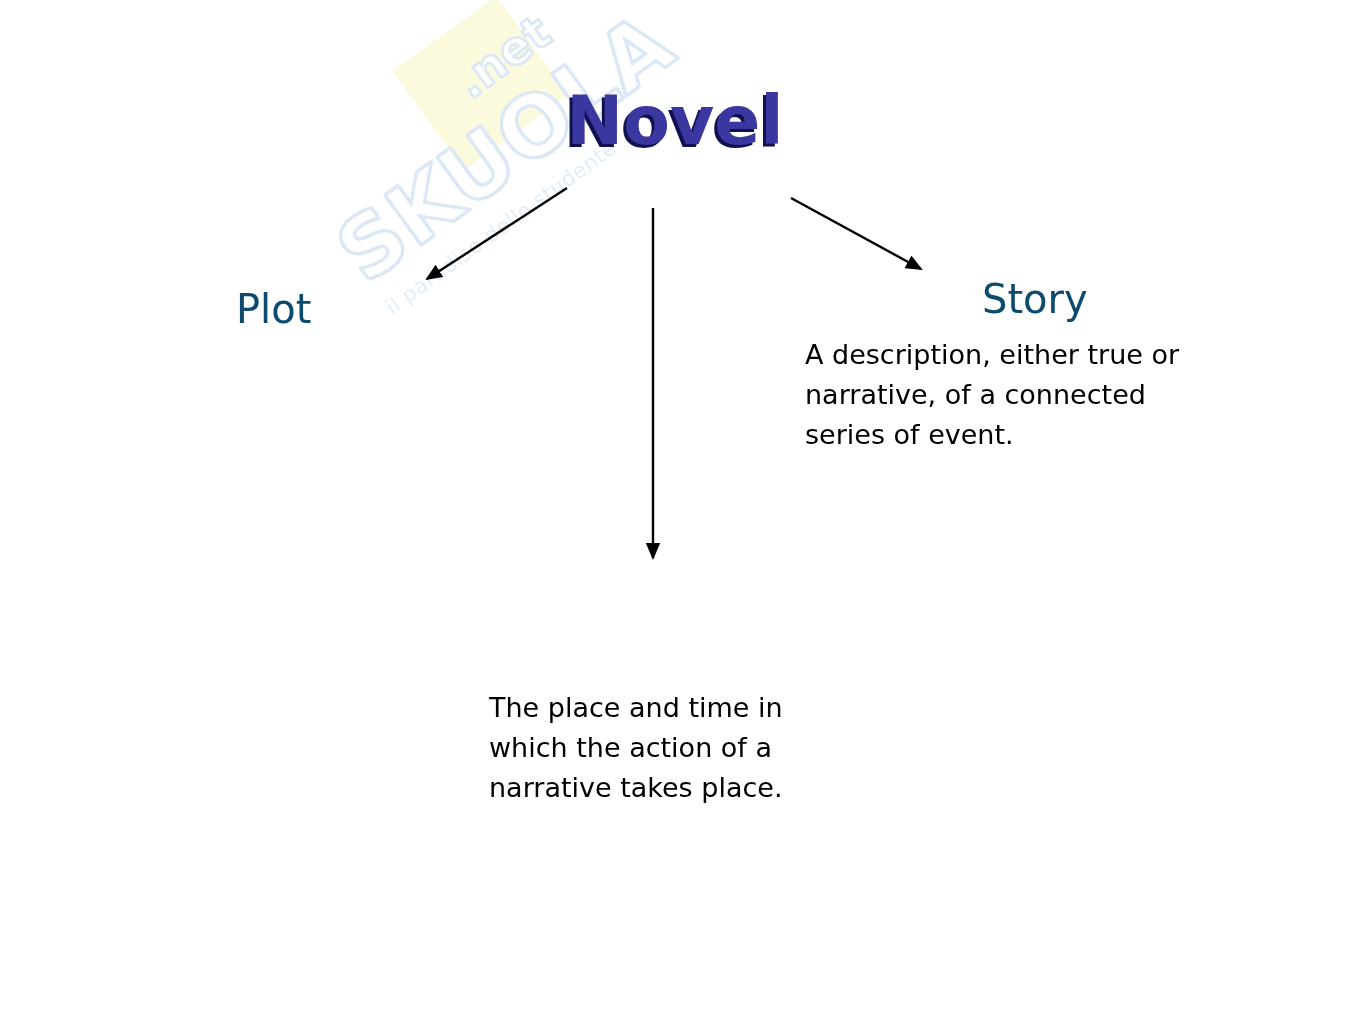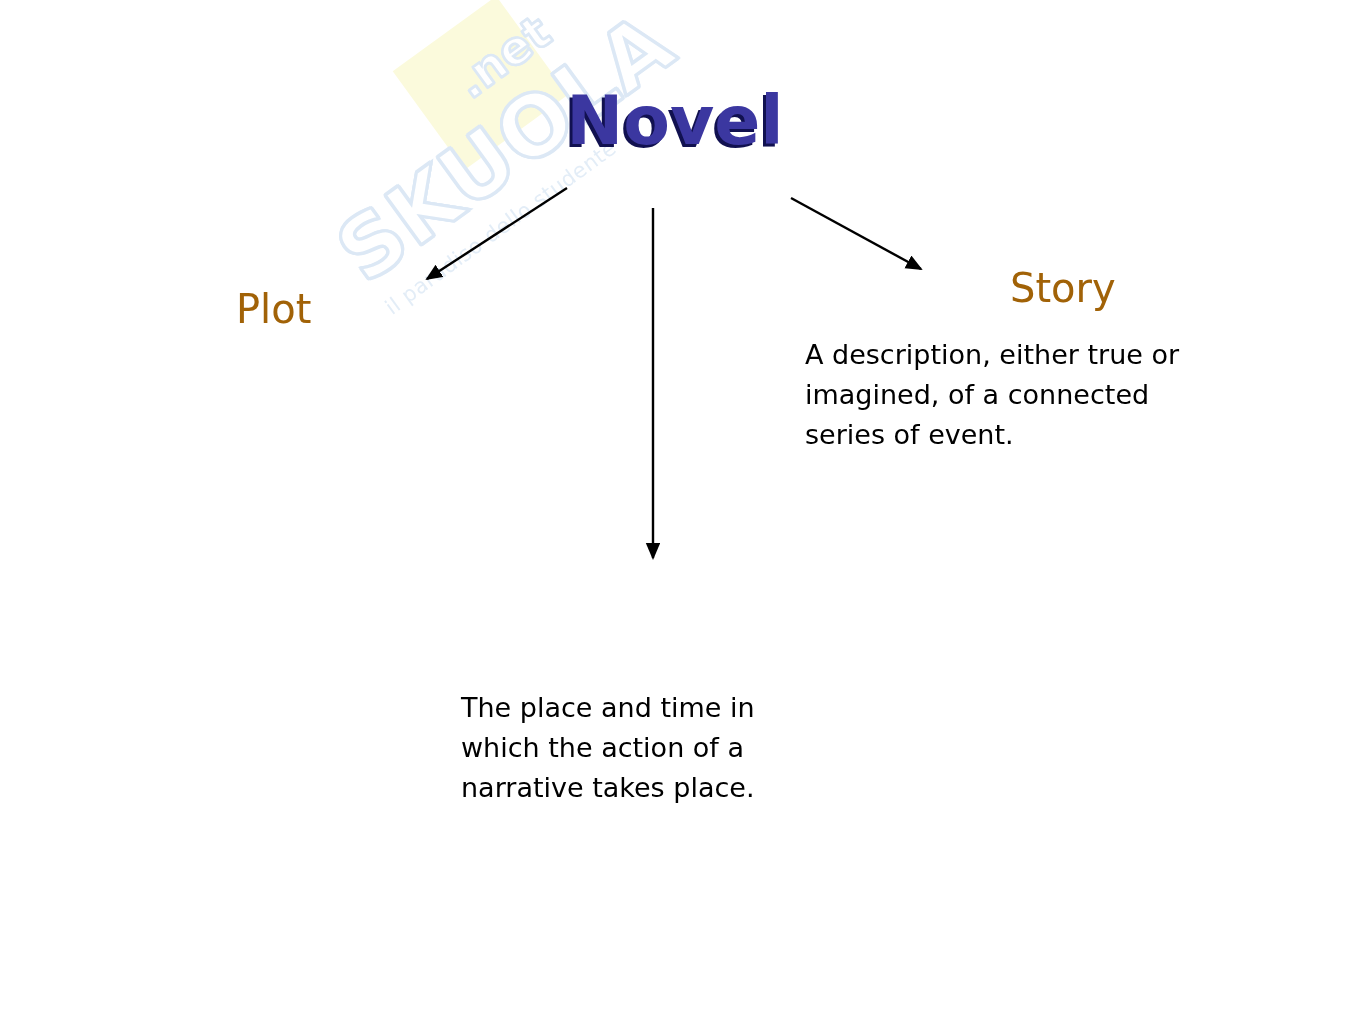--- a/index.html
+++ b/index.html
@@ -97,39 +97,39 @@
     color: #3b37a0;
     text-shadow: -3px 3px 0px #111150;
     letter-spacing: 0px;
     line-height: 1.1;
   }
 
   
   .branch-heading {
     position: absolute;
     font-size: 40px;
-    color: #a16207;
+    color: #0c4a6e;
     line-height: 1.05;
     white-space: nowrap;
   }
   #heading-plot    { left: 236px;  top: 288px; }
-  #heading-story   { left: 982px;  top: 267px; margin-left: 28px; }
+  #heading-story   { left: 982px;  top: 278px; }
   #heading-setting { left: 636px;  top: 616px; }
 
   
   .branch-body {
     position: absolute;
     font-size: 27px;
     color: #000000;
     line-height: 40px;
     white-space: pre-line;
   }
   #body-plot    { left: 83px;  top: 358px; width: 400px; }
   #body-story   { left: 805px; top: 335px; width: 500px; }
-  #body-setting { left: 461px; top: 688px; width: 400px; }
+  #body-setting { left: 489px; top: 688px; width: 400px; }
 </style>
 </head>
 <body>
 
 <div id="slide">
 
   <div class="watermark">
     <div class="wm-yellow"></div>
     <div class="wm-skuola">SKUOLA</div>
     <div class="wm-net">.net</div>
@@ -146,20 +146,20 @@
     <line x1="653" y1="208" x2="653" y2="558" stroke="#000000" stroke-width="2.4" marker-end="url(#arrowhead)"></line>
     <line x1="791" y1="198" x2="921" y2="269" stroke="#000000" stroke-width="2.4" marker-end="url(#arrowhead)"></line>
   </svg>
 
   <div class="slide-title">Novel</div>
 
   <div class="branch-heading" id="heading-plot">Plot</div>
 
   <div class="branch-heading" id="heading-story">Story</div>
   <div class="branch-body" id="body-story">A description, either true or
-imagined, of a connected
+narrative, of a connected
 series of event.</div>
 
   <div class="branch-body" id="body-setting">The place and time in
 which the action of a
 narrative takes place.</div>
 
 </div>
 
 </body></html>

